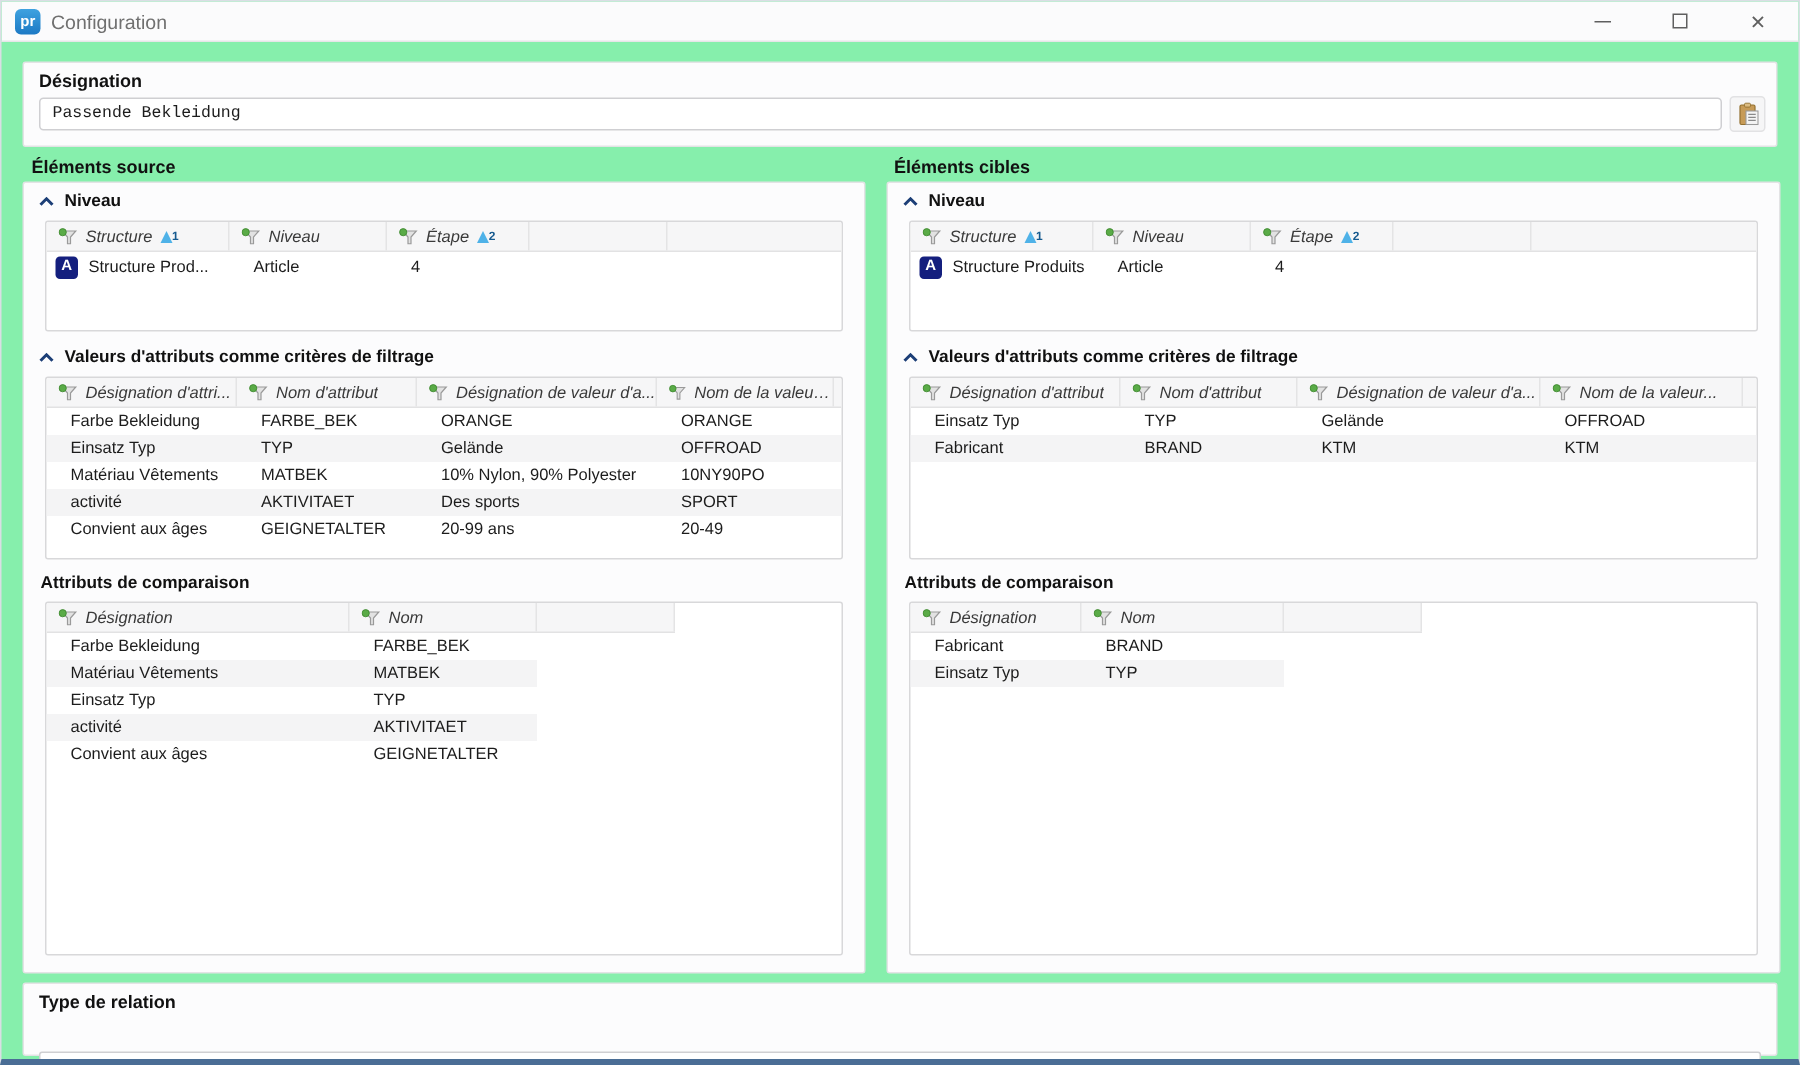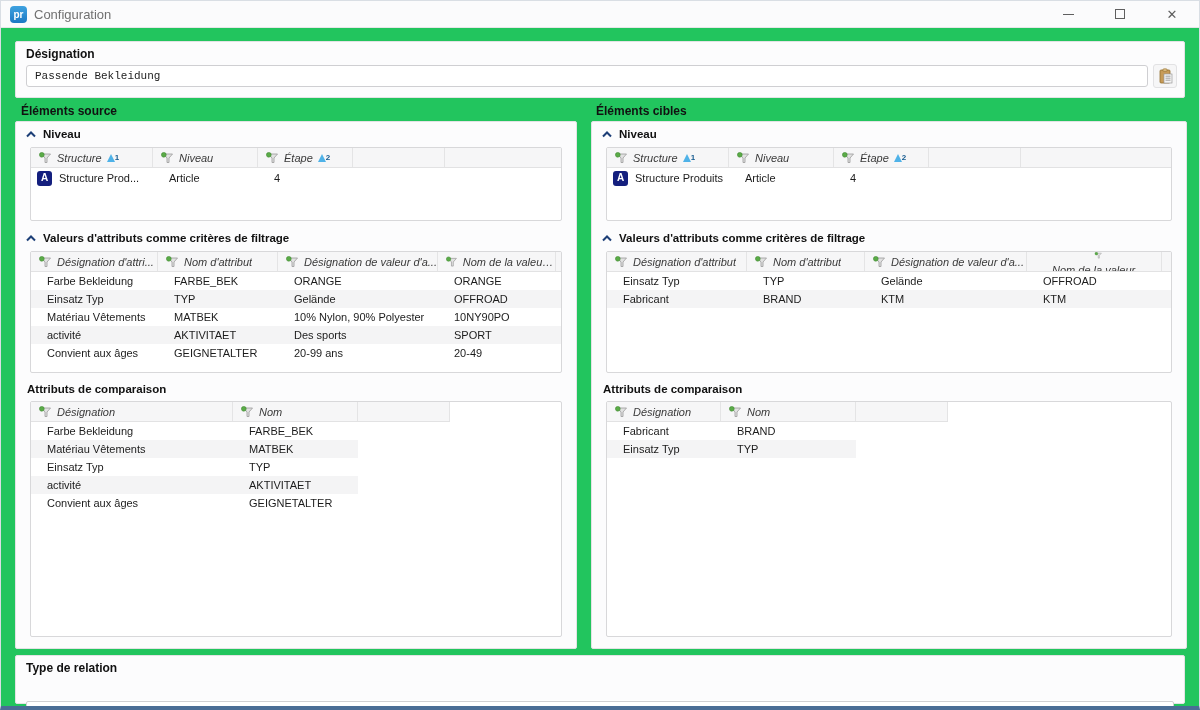--- a/index.html
+++ b/index.html
@@ -3,21 +3,21 @@
 <meta charset="utf-8">
 <style>
   * { box-sizing: border-box; }
   html,body { margin:0; padding:0; }
   body {
     font-family: "Liberation Sans", "DejaVu Sans", sans-serif;
     background:#e9e9ea;
   }
   .window{
     position:relative; width:1200px; height:710px;
-    background:#22c55e;
+    background:#86efac;
     border-left:1px solid #d9dee4; border-right:1px solid #d9dee4; border-top:1px solid #d9dee4;
     border-bottom:4px solid #4a6d95;
     overflow:hidden;
     padding-left:12px;
   }
   
   .titlebar{
     position:absolute; left:0; top:0; width:100%; height:27px;
     background:#fbfbfc; border-bottom:1px solid #e6e6e8;
     display:flex; align-items:center;
@@ -86,21 +86,21 @@
   .td{
     padding-left:16px; font-size:11px; color:#1c1c1c;
     white-space:nowrap; overflow:hidden; line-height:18px;
   }
   .trow-niveau{ height:20px; }
   .td-entity{ display:flex; align-items:center; gap:7px; padding-left:6px; }
   
   .nv1{ width:122px; } .nv2{ width:105px; } .nv3{ width:95px; }
   
   .box-source .f1{ width:127px; } .box-source .f2{ width:120px; } .box-source .f3{ width:160px; } .box-source .f4{ width:118px; }
-  .box-target .f1{ width:140px; } .box-target .f2{ width:118px; } .box-target .f3{ width:162px; } .box-target .f4{ width:135px;flex-direction:column; }
+  .box-target .f1{ width:140px; } .box-target .f2{ width:118px; } .box-target .f3{ width:162px; } .box-target .f4{ width:135px; }
   
   .box-source .cp1{ width:202px; } .box-source .cp2{ width:125px; }
   .box-target .cp1{ width:114px; } .box-target .cp2{ width:135px; }
   .box-source .tbl-comp .thead{ width:419px; }
   .box-target .tbl-comp .thead{ width:341px; }
   .box-source .tbl-comp .rows{ width:327px; }
   .box-target .tbl-comp .rows{ width:249px; }
   
   .entity-badge{
     width:15px; height:15px; border-radius:3px; background:#141f7e;

